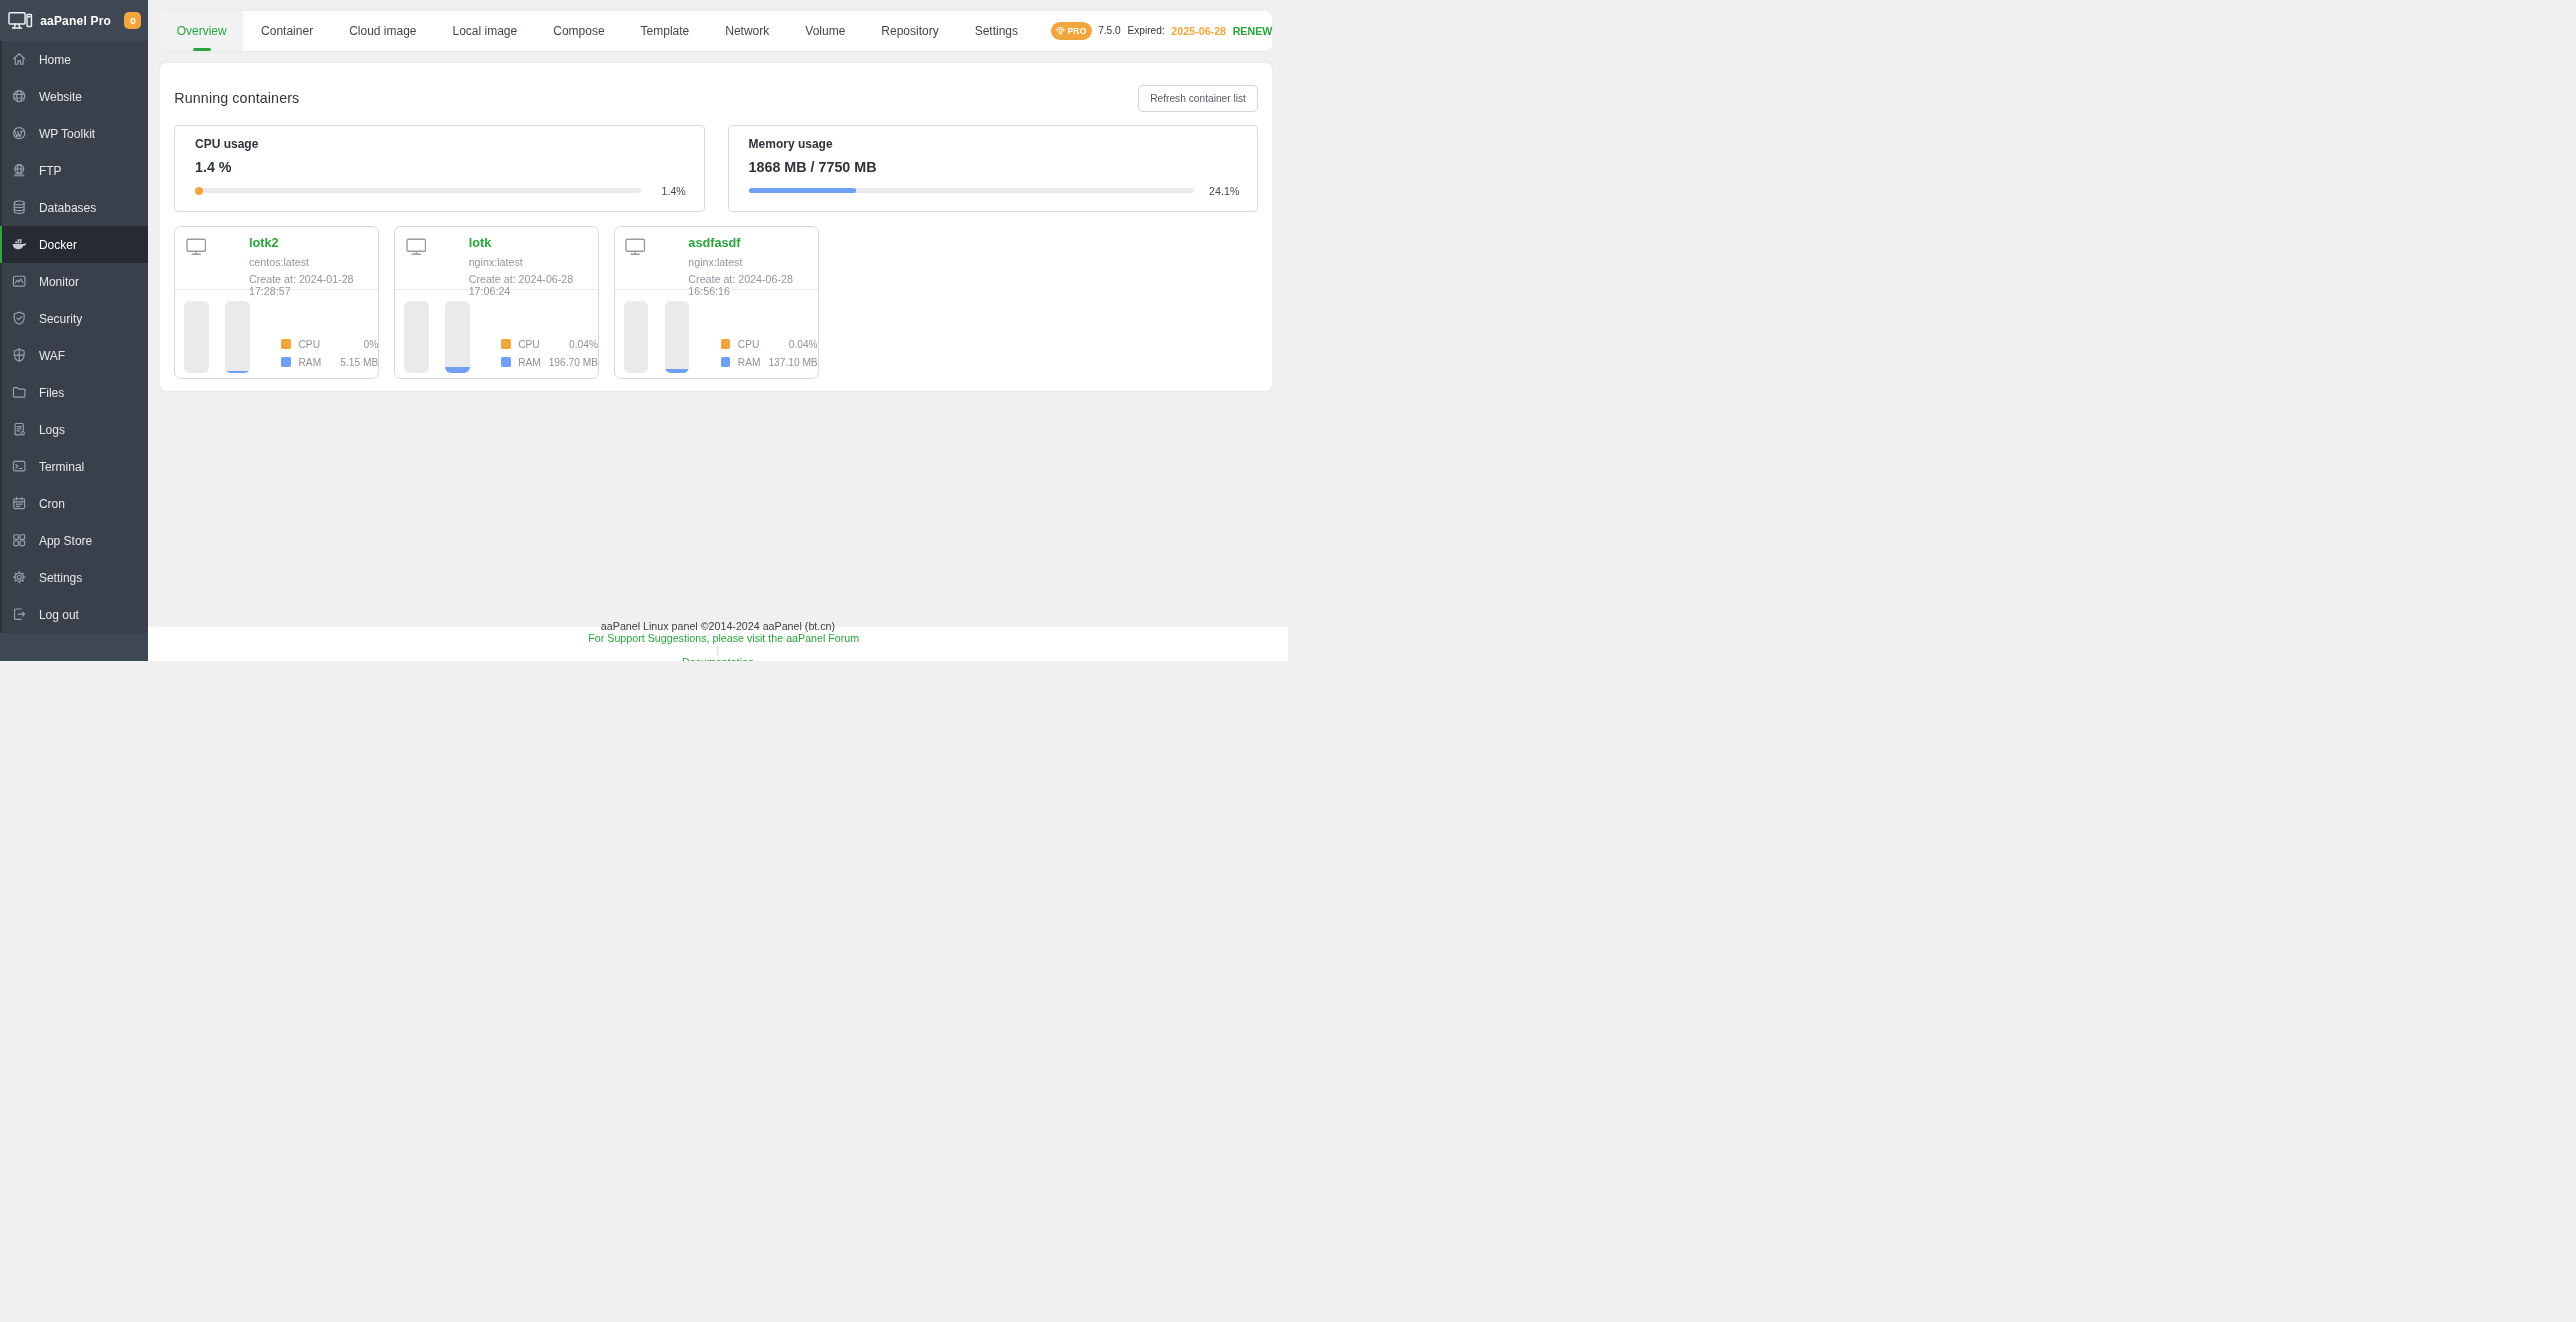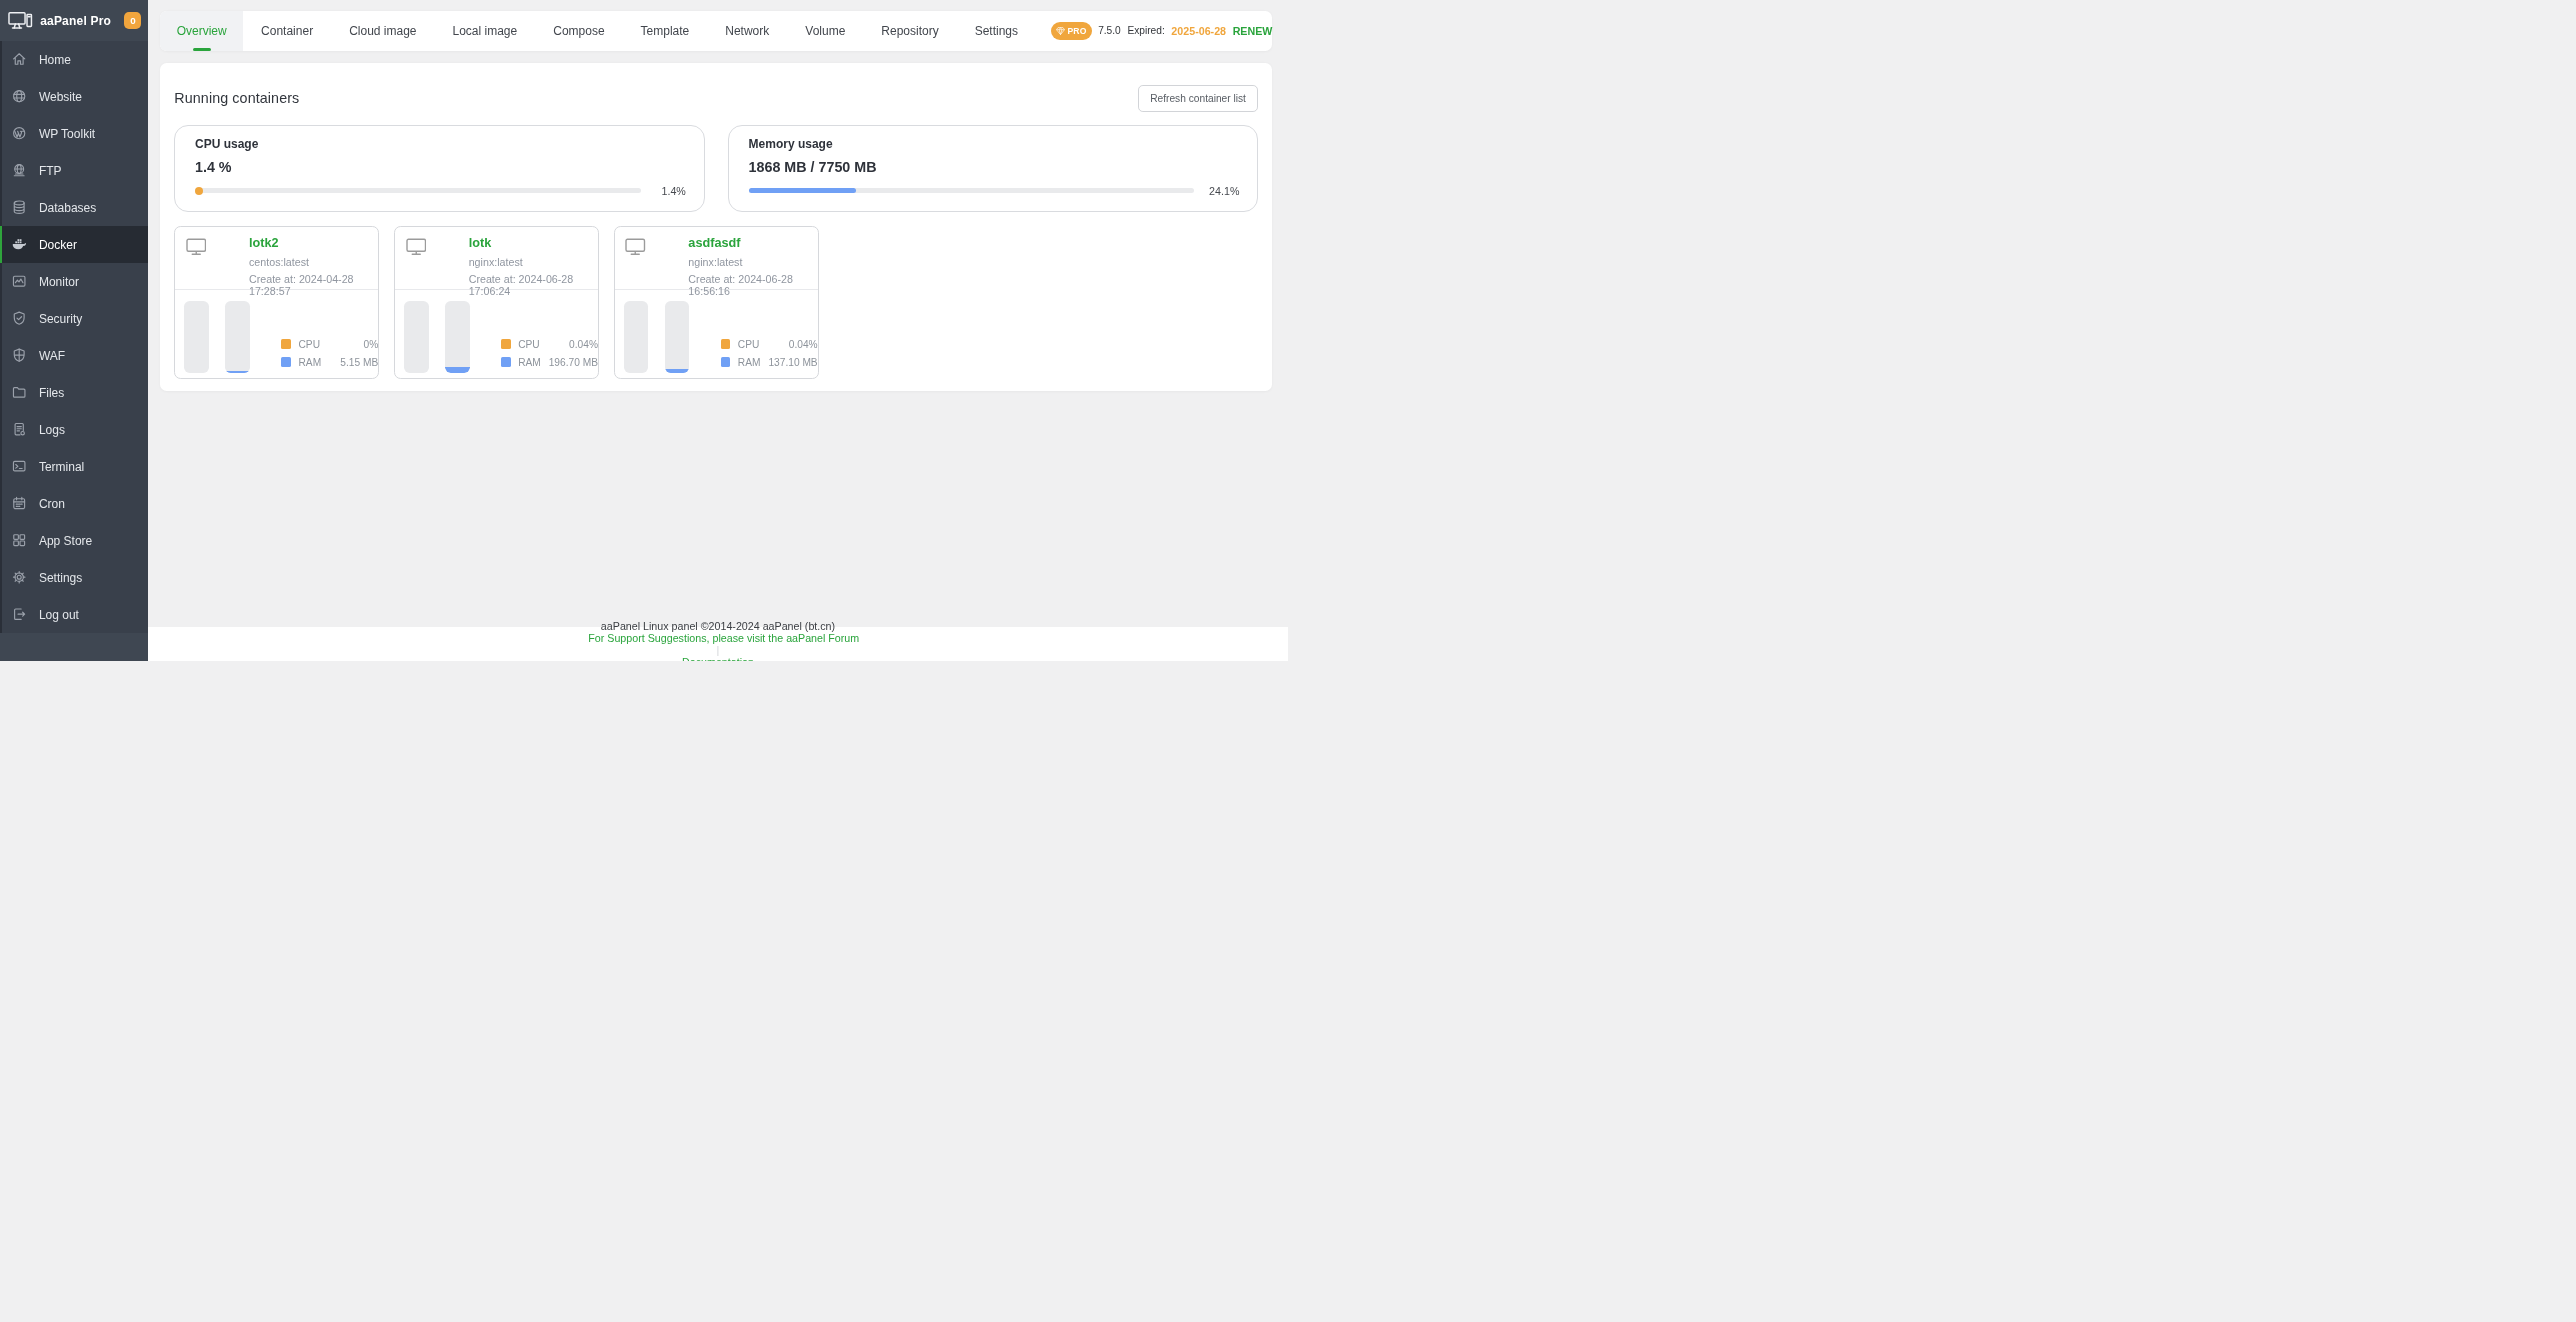--- a/index.html
+++ b/index.html
@@ -44,21 +44,21 @@
   .expired-date { font-size:10.7px; font-weight:700; color:#f0a63d; }
   .renew { font-size:10.7px; font-weight:600; color:#2aa43c; cursor:pointer; }
 
   
   .content { margin:12.3px 15.6px 0 12.3px; background:#fff; border-radius:6.6px; height:328px; padding:8px 14px; box-shadow:0 0.8px 2.5px rgba(0,0,0,0.04); }
   .head-row { margin-top:14px; height:27px; display:flex; align-items:center; justify-content:space-between; }
   .page-title { font-size:14.3px; font-weight:400; color:#31353c; letter-spacing:0.1px; }
   .refresh-btn { height:27px; background:#fff; border:0.8px solid #d2d4d8; border-radius:4.9px; font-size:10.2px; color:#575c63; padding:0 11.5px; font-family:inherit; cursor:pointer; }
 
   .stats-row { display:flex; gap:23px; margin-top:13px; }
-  .stat-card { flex:1; height:87px; border:0.8px solid #d9dbdf; border-radius:14px; padding:9.8px 18px 0 19.7px; }
+  .stat-card { flex:1; height:87px; border:0.8px solid #d9dbdf; border-radius:4px; padding:9.8px 18px 0 19.7px; }
   .stat-title { font-size:12px; font-weight:700; color:#2e323a; line-height:16.4px; }
   .stat-value { font-size:14.3px; font-weight:700; color:#2e323a; line-height:19.7px; margin-top:5.7px; }
   .bar-row { display:flex; align-items:center; margin-top:7.4px; height:11.5px;gap:11px; }
   .track { flex:1; height:4.9px; border-radius:2.5px; background:#e9eaec; position:relative; }
   .fill-cpu { position:absolute; left:0; top:-1.6px; height:8.2px; min-width:8.2px; border-radius:4.1px; background:#f0a63d; }
   .fill-mem { position:absolute; left:0; top:0; height:4.9px; border-radius:2.5px; background:#70a0f5; }
   .bar-pct { width:34px; text-align:right; font-size:10.7px; color:#46494f; flex:none; }
 
   .containers-row { display:flex; gap:14.7px; margin-top:14px; }
   .ccard { width:205px; min-width:205px; height:153px; border:0.8px solid #d6d8dc; border-radius:6.6px; cursor:pointer; }
@@ -348,21 +348,21 @@
             <svg width="20.5" height="18" viewBox="0 0 25 22">
                 <g fill="none" stroke="#9b9b9b" stroke-width="1.7" stroke-linecap="round">
                   <rect x="1.2" y="1.6" width="22.6" height="14.6" rx="1.8"></rect>
                   <path d="M12.5 16.6 V19.8 M7.6 19.8 H17.4"></path>
                 </g>
               </svg>
           </span>
           <div class="cc-info">
             <div class="cc-name">lotk2</div>
             <div class="cc-image">centos:latest</div>
-            <div class="cc-create">Create at: 2024-04-28 17:28:57</div>
+            <div class="cc-create">Create at: 2024-01-28 17:28:57</div>
           </div>
         </div>
         <div class="cc-body">
           <div class="vbar b1">
               <div class="vfill" style="height: 0px;"></div>
             </div>
           <div class="vbar b2">
               <div class="vfill" style="height: 1.6px;"></div>
             </div>
           <div class="legend">

